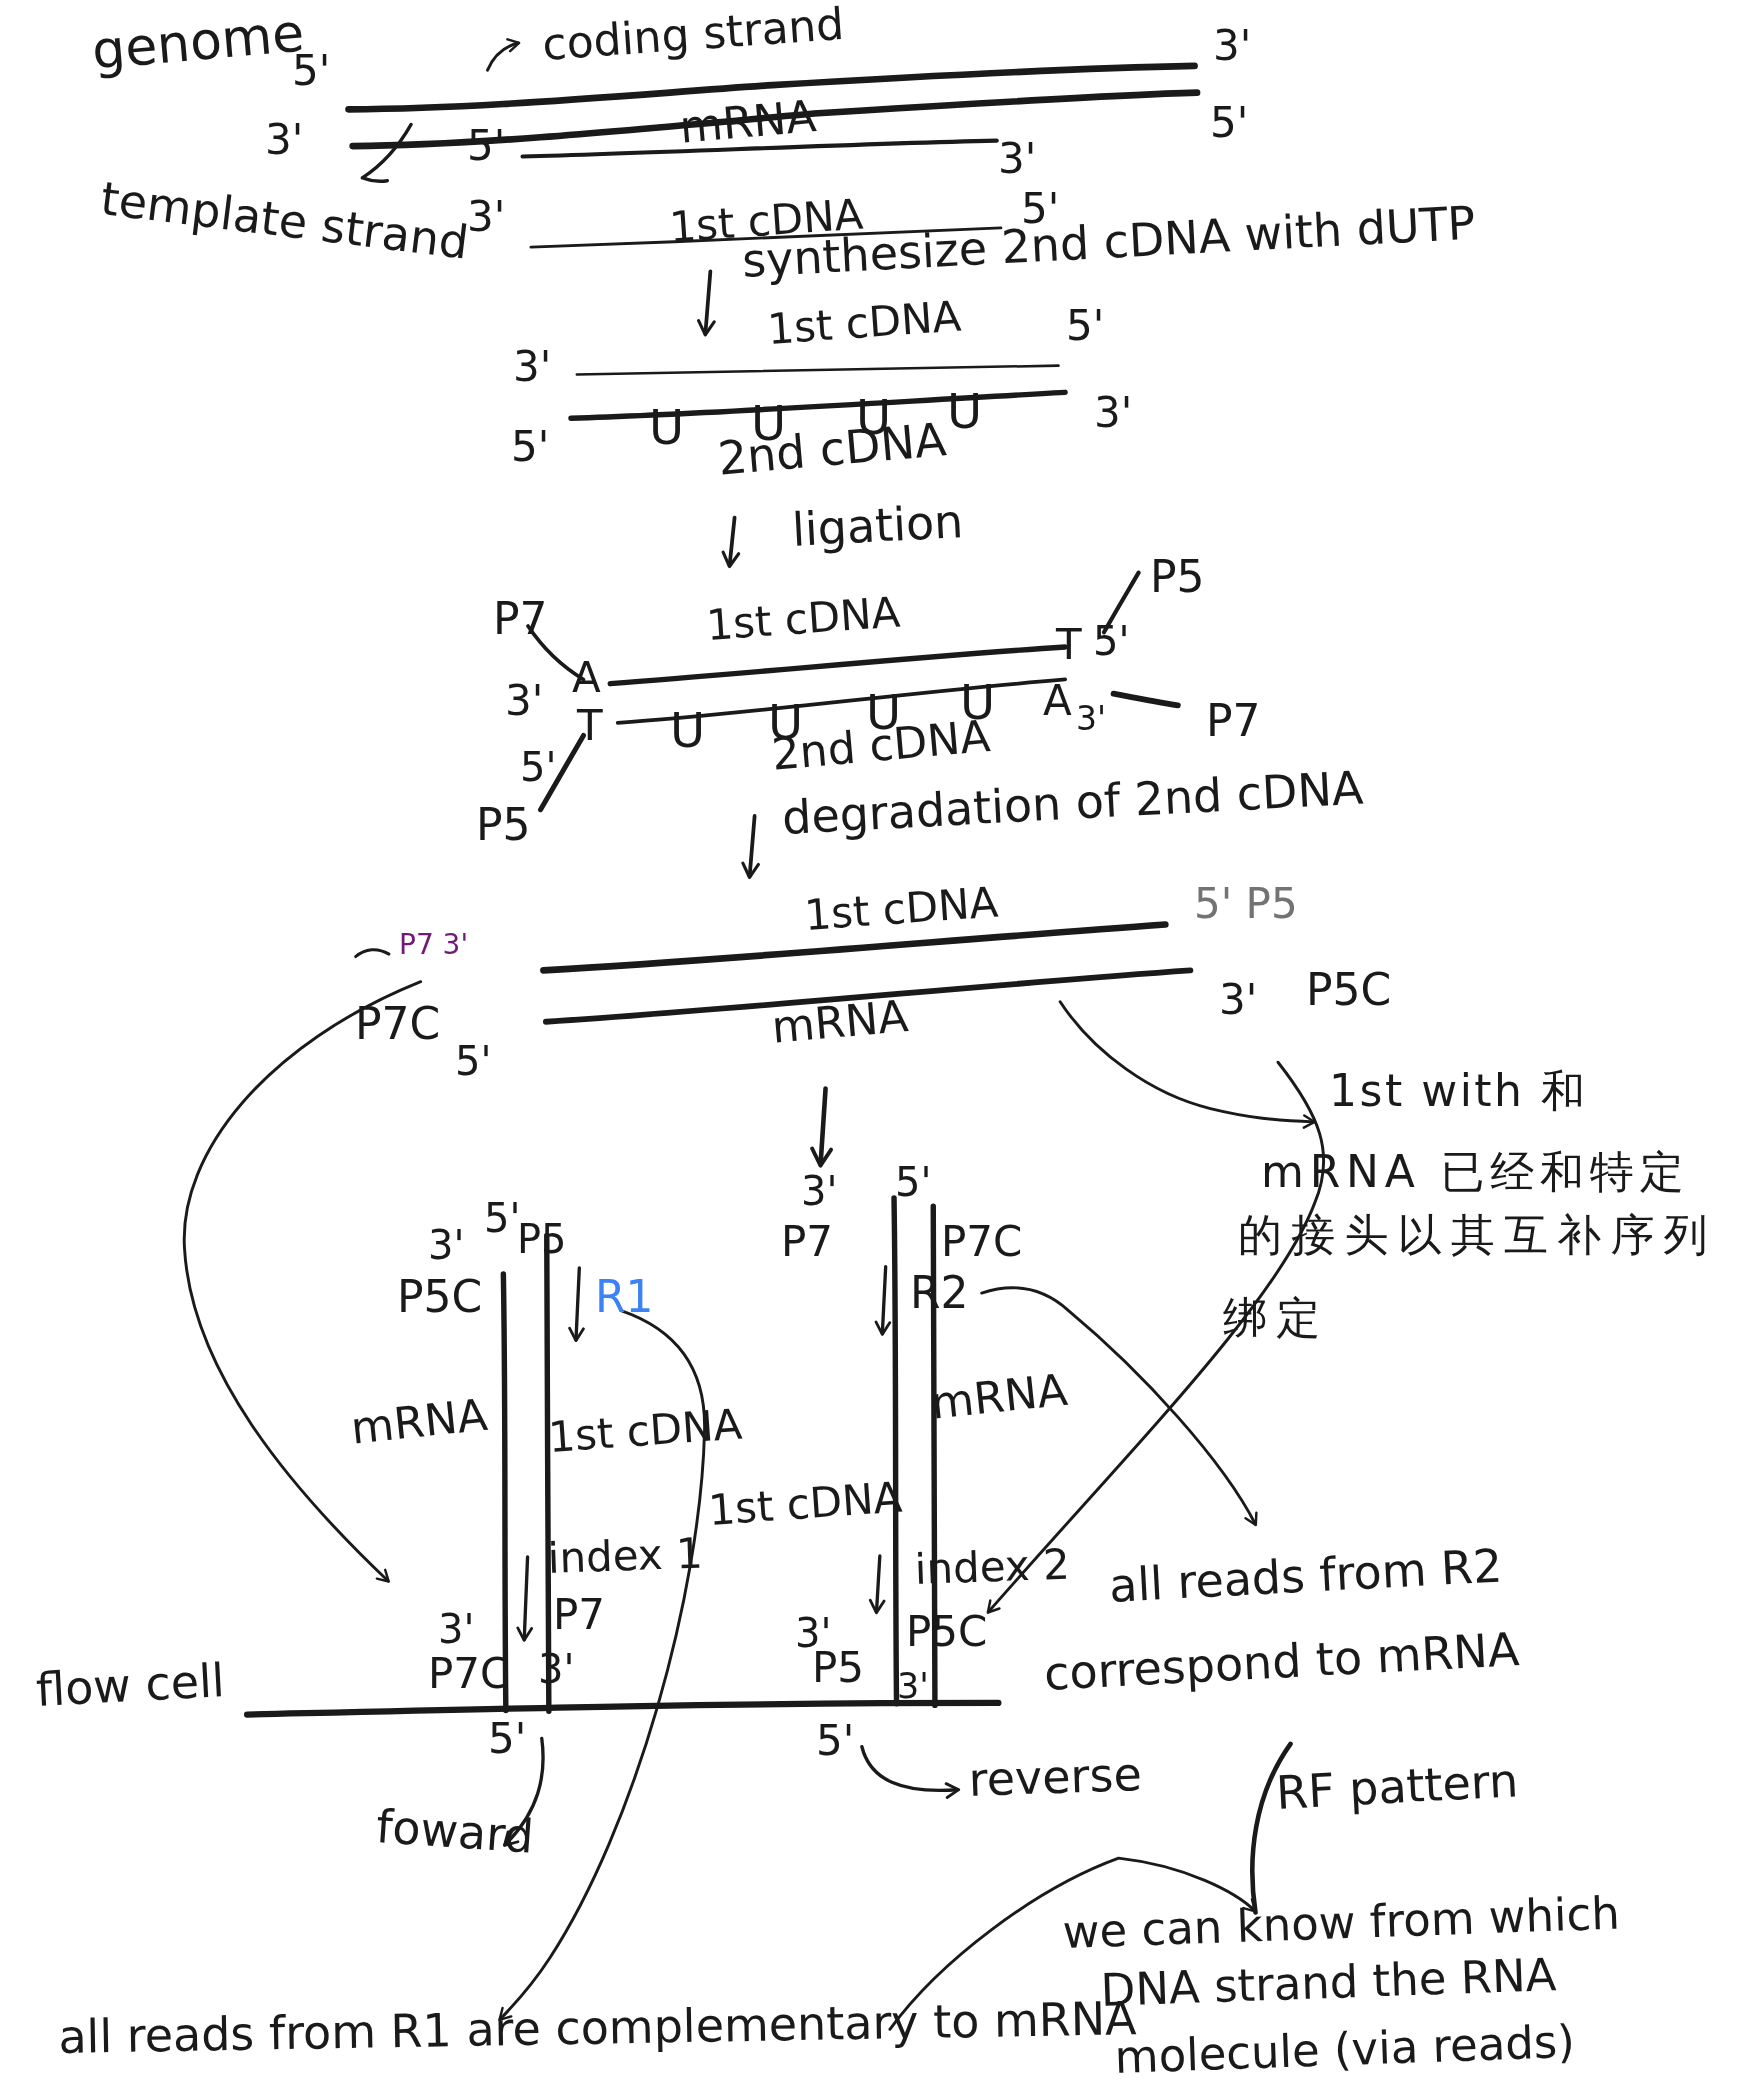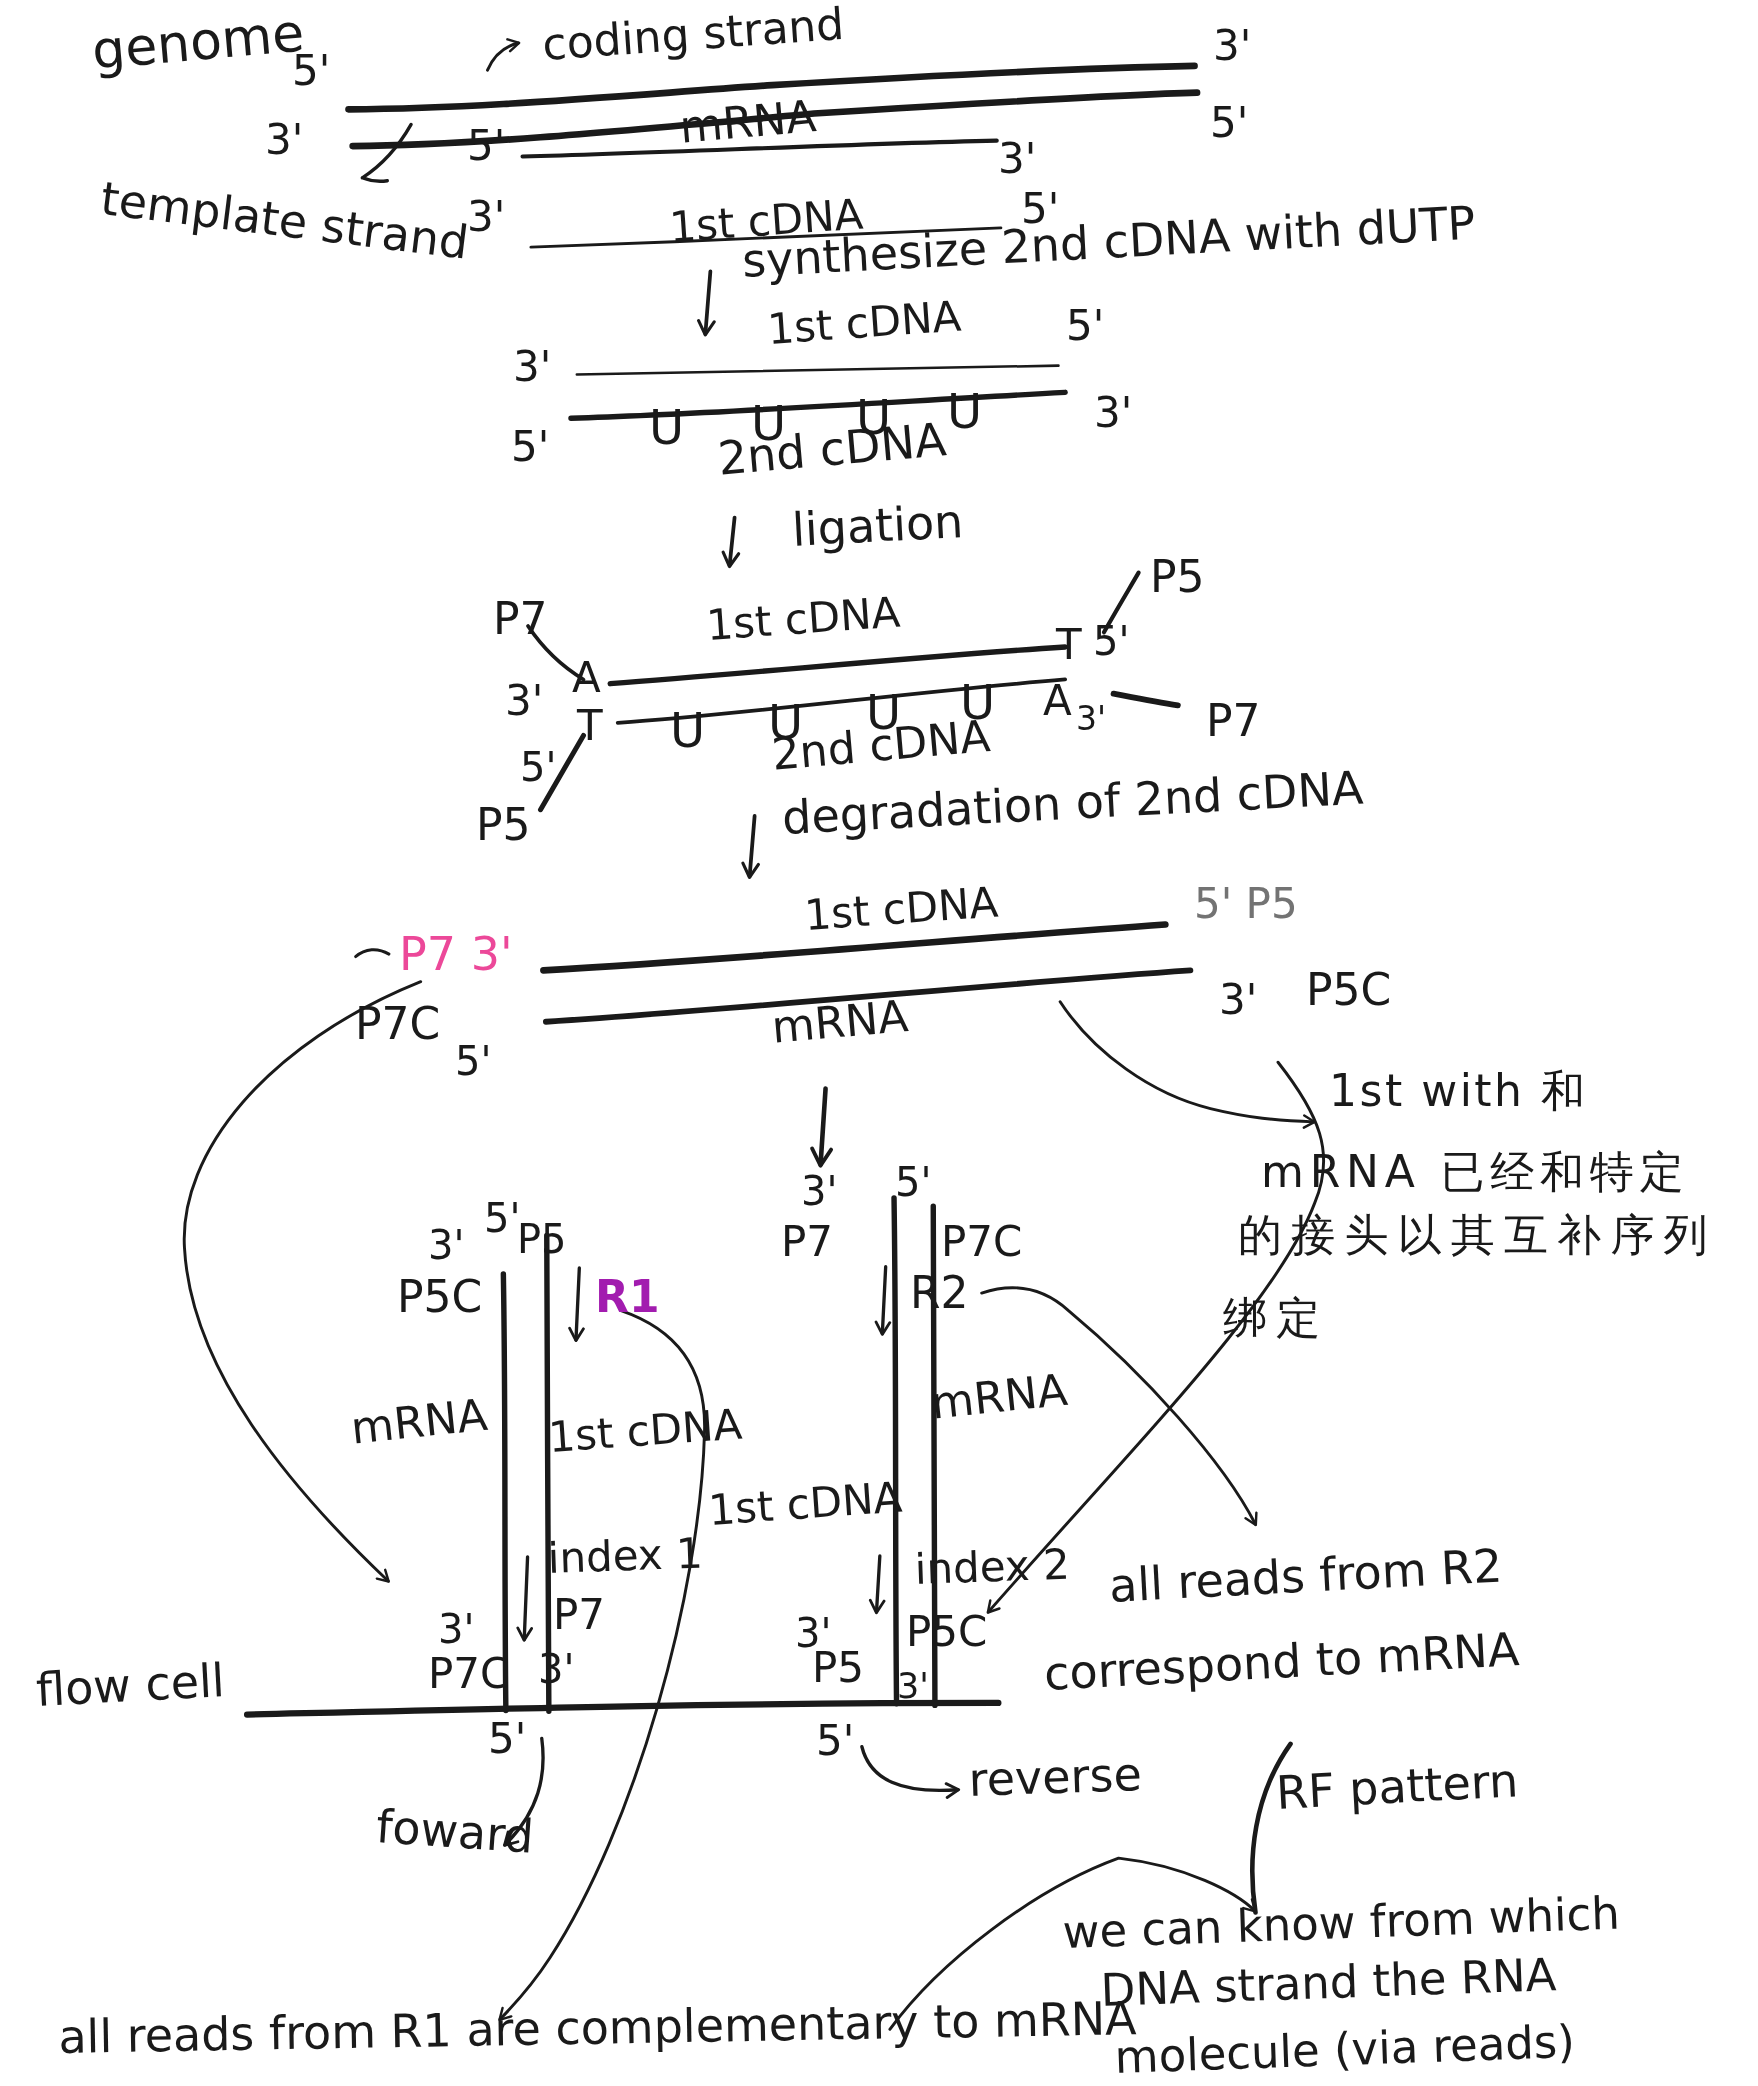--- a/index.html
+++ b/index.html
@@ -114,31 +114,31 @@
       <div class="lb" style="left: 866px; top: 688px; font-size: 48px; color: rgb(26, 26, 26);">U</div>
       <div class="lb" style="left: 960px; top: 678px; font-size: 48px; color: rgb(26, 26, 26);">U</div>
       <div class="lb" style="left: 1043px; top: 680px; font-size: 42px; color: rgb(26, 26, 26);">A</div>
       <div class="lb" style="left: 1076px; top: 702px; font-size: 33px; color: rgb(26, 26, 26);">3'</div>
       <div class="lb" style="left: 1206px; top: 699px; font-size: 44px; color: rgb(26, 26, 26);">P7</div>
       <div class="lb" style="left: 476px; top: 803px; font-size: 44px; color: rgb(26, 26, 26);">P5</div>
       <div class="lb" style="left: 770px; top: 733px; font-size: 44px; transform: rotate(-5deg); color: rgb(26, 26, 26);">2nd cDNA</div>
       <div class="lb" style="left: 781px; top: 795px; font-size: 46px; transform: rotate(-3deg); color: rgb(26, 26, 26);">degradation of 2nd cDNA</div>
       <div class="lb" style="left: 803px; top: 895px; font-size: 42px; transform: rotate(-4deg); color: rgb(26, 26, 26);">1st cDNA</div>
       <div class="lb" style="left: 1194px; top: 883px; font-size: 42px; color: #737373;">5' P5</div>
-      <div class="lb" style="left: 399px; top: 931px; font-size: 46px; color: #ec4899;">P7 3'</div>
+      <div class="lb" style="left: 399px; top: 931px; font-size: 28px; color: #701a75;">P7 3'</div>
       <div class="lb" style="left: 355px; top: 1002px; font-size: 44px; color: rgb(26, 26, 26);">P7C</div>
       <div class="lb" style="left: 455px; top: 1041px; font-size: 40px; color: rgb(26, 26, 26);">5'</div>
       <div class="lb" style="left: 770px; top: 1006px; font-size: 44px; transform: rotate(-5deg); color: rgb(26, 26, 26);">mRNA</div>
       <div class="lb" style="left: 1219px; top: 979px; font-size: 42px; color: rgb(26, 26, 26);">3'</div>
       <div class="lb" style="left: 1306px; top: 968px; font-size: 44px; color: rgb(26, 26, 26);">P5C</div>
       <div class="lb" style="left: 428px; top: 1225px; font-size: 40px; color: rgb(26, 26, 26);">3'</div>
       <div class="lb" style="left: 484px; top: 1198px; font-size: 40px; color: rgb(26, 26, 26);">5'</div>
       <div class="lb" style="left: 517px; top: 1219px; font-size: 40px; color: rgb(26, 26, 26);">P5</div>
       <div class="lb" style="left: 397px; top: 1275px; font-size: 44px; color: rgb(26, 26, 26);">P5C</div>
-      <div class="lb" style="left: 595px; top: 1275px; font-size: 44px; color: #a21caf; font-weight: bold;">R1</div>
+      <div class="lb" style="left: 595px; top: 1275px; font-size: 44px; color: #3b82f6;">R1</div>
       <div class="lb" style="left: 349px; top: 1407px; font-size: 44px; transform: rotate(-6deg); color: rgb(26, 26, 26);">mRNA</div>
       <div class="lb" style="left: 547px; top: 1417px; font-size: 42px; transform: rotate(-4deg); color: rgb(26, 26, 26);">1st cDNA</div>
       <div class="lb" style="left: 547px; top: 1538px; font-size: 42px; transform: rotate(-2deg); color: rgb(26, 26, 26);">index 1</div>
       <div class="lb" style="left: 553px; top: 1594px; font-size: 42px; color: rgb(26, 26, 26);">P7</div>
       <div class="lb" style="left: 438px; top: 1609px; font-size: 40px; color: rgb(26, 26, 26);">3'</div>
       <div class="lb" style="left: 428px; top: 1653px; font-size: 42px; color: rgb(26, 26, 26);">P7C</div>
       <div class="lb" style="left: 538px; top: 1649px; font-size: 40px; color: rgb(26, 26, 26);">3'</div>
       <div class="lb" style="left: 488px; top: 1718px; font-size: 42px; color: rgb(26, 26, 26);">5'</div>
       <div class="lb" style="left: 378px; top: 1803px; font-size: 46px; transform: rotate(4deg); color: rgb(26, 26, 26);">foward</div>
       <div class="lb" style="left: 801px; top: 1171px; font-size: 40px; color: rgb(26, 26, 26);">3'</div>

